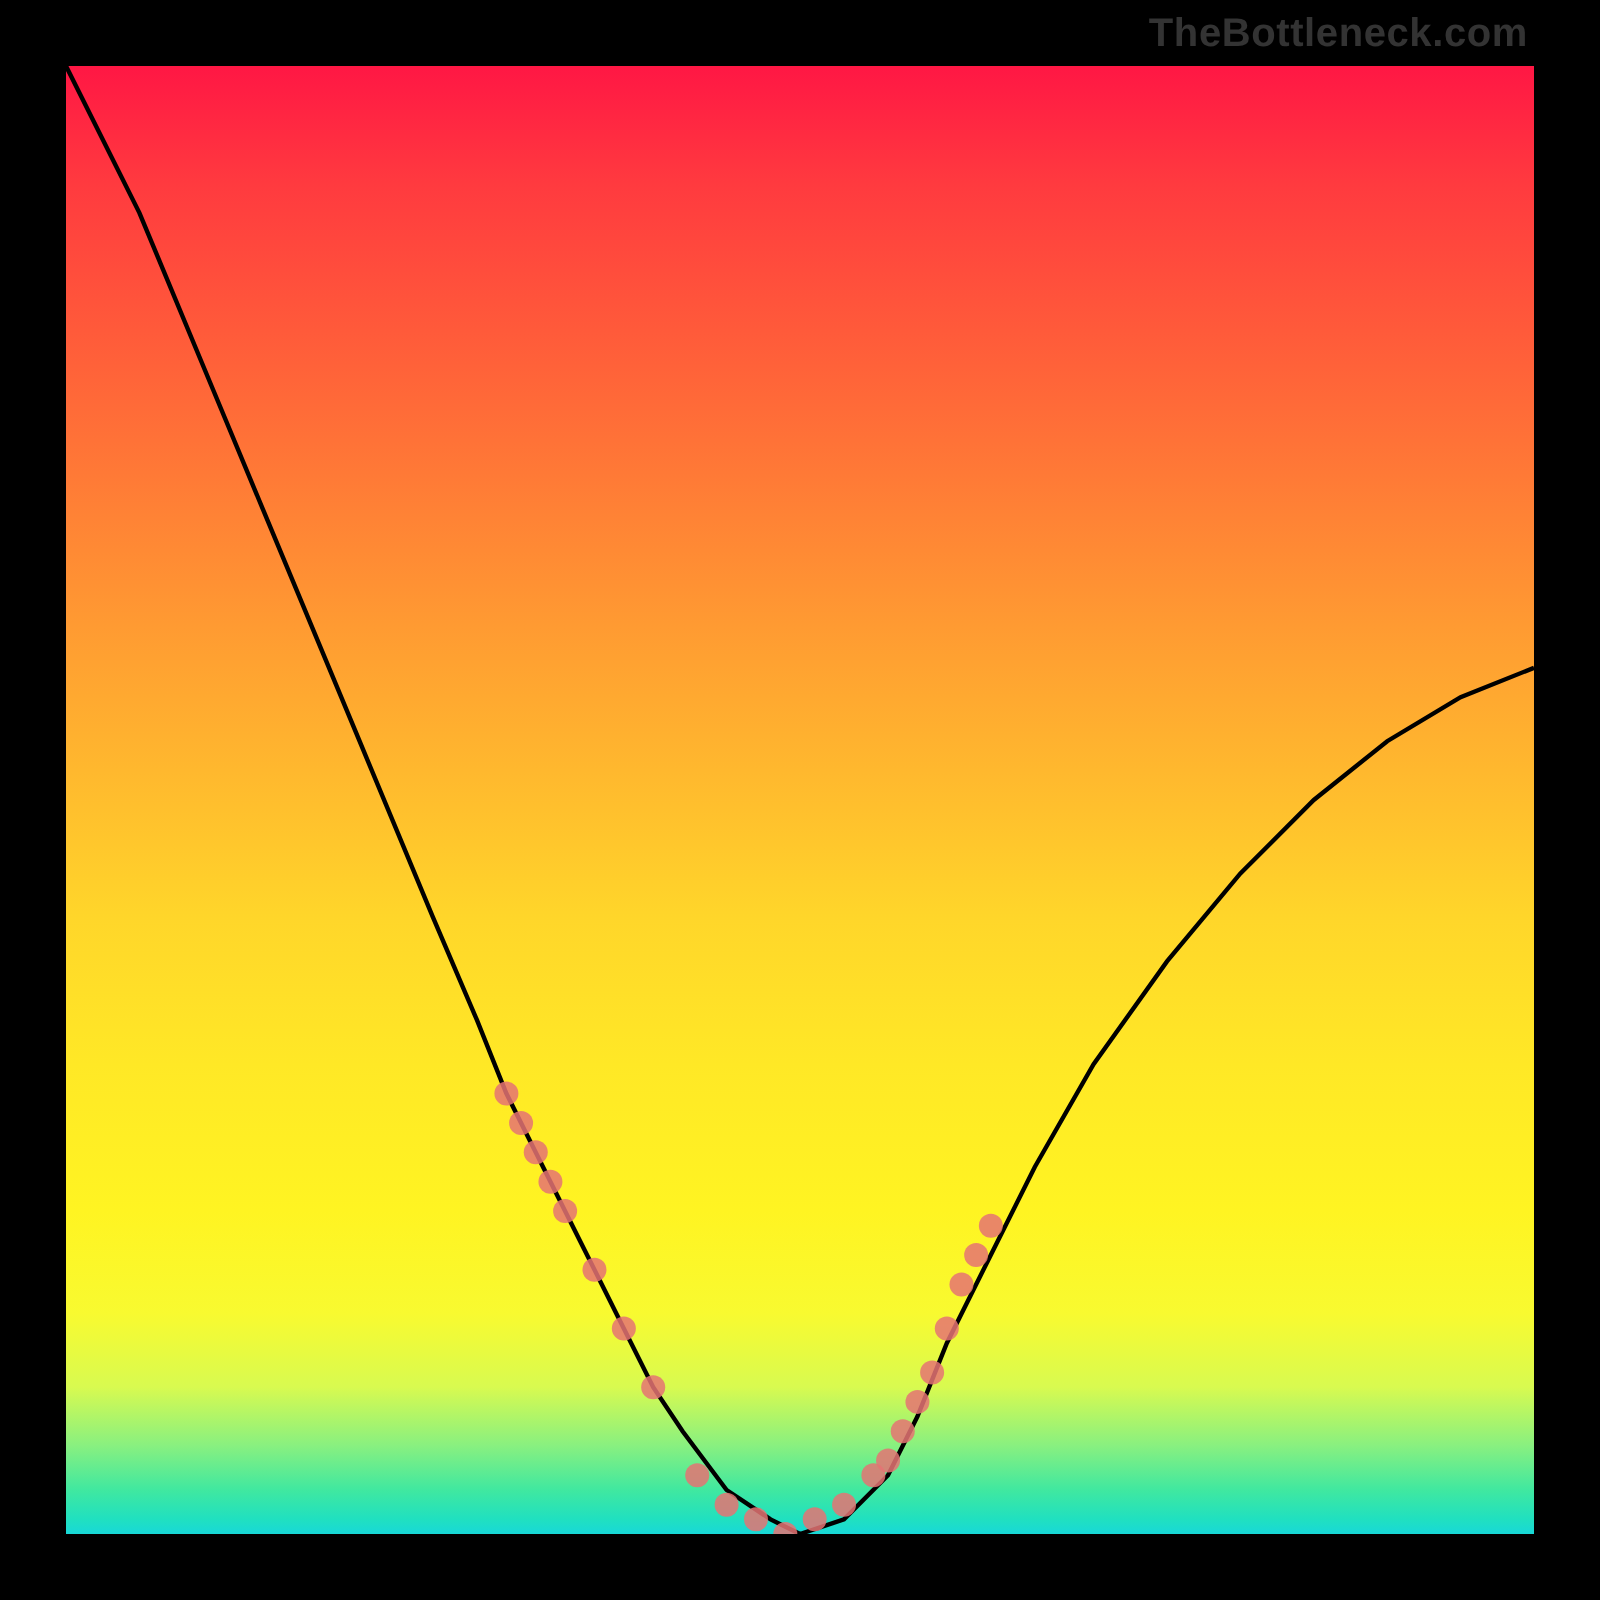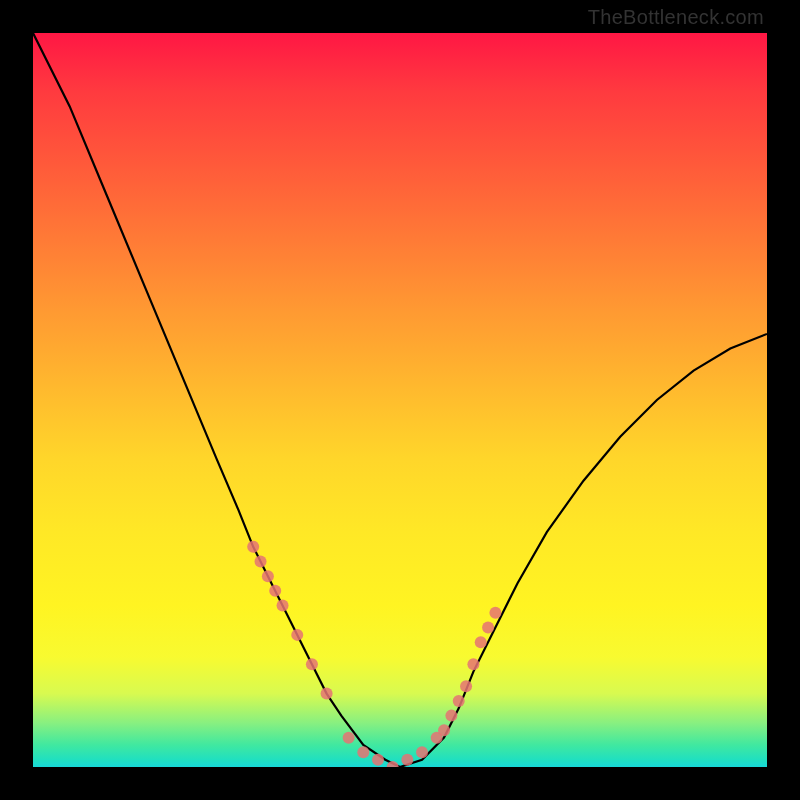--- a/index.html
+++ b/index.html
@@ -42,21 +42,21 @@
       #18d8d8 100%
     );
     overflow: hidden;
   }
   .watermark {
     position: absolute;
     top: 6px;
     right: 36px;
     color: #333;
     font-size: 20px;
-    font-weight: 400;
+    font-weight: 700;
     letter-spacing: 0.3px;
   }
   svg.curve {
     position: absolute;
     top: 0;
     left: 0;
   }
   .dot {
     fill: #e57373;
     opacity: 0.85;

